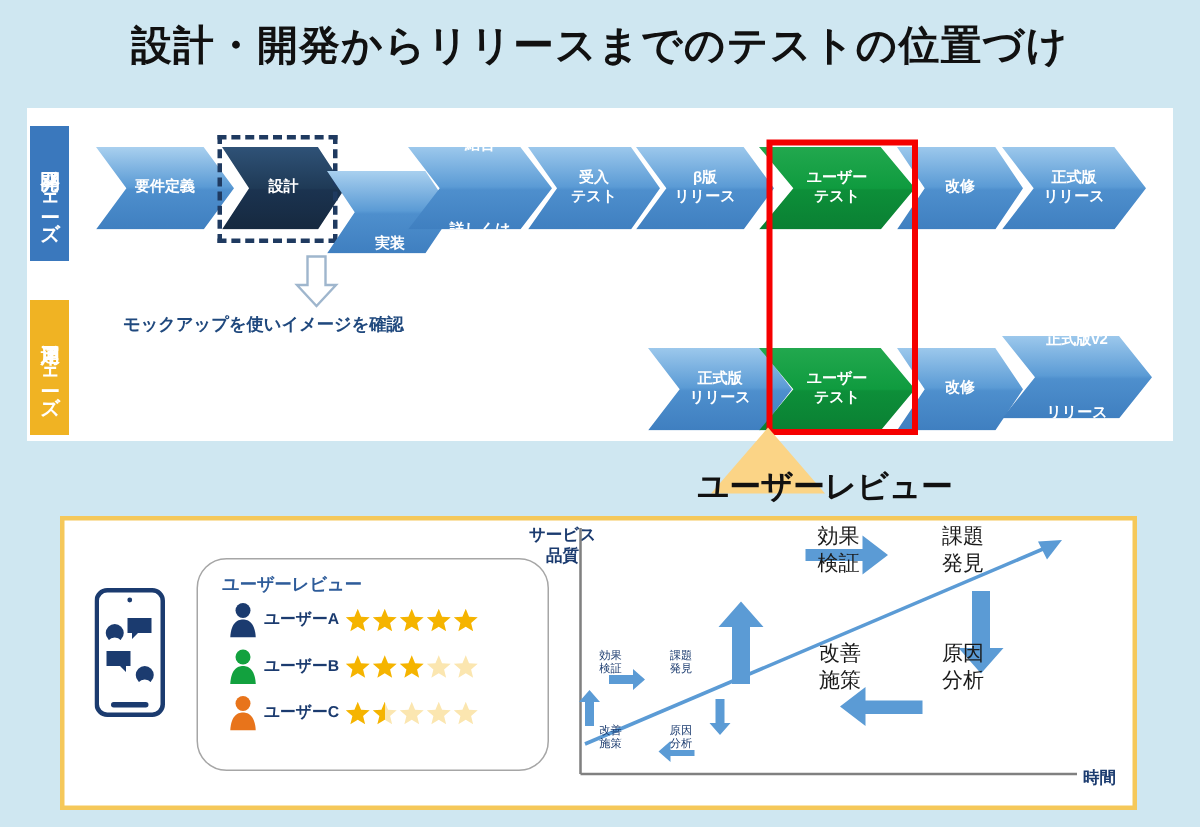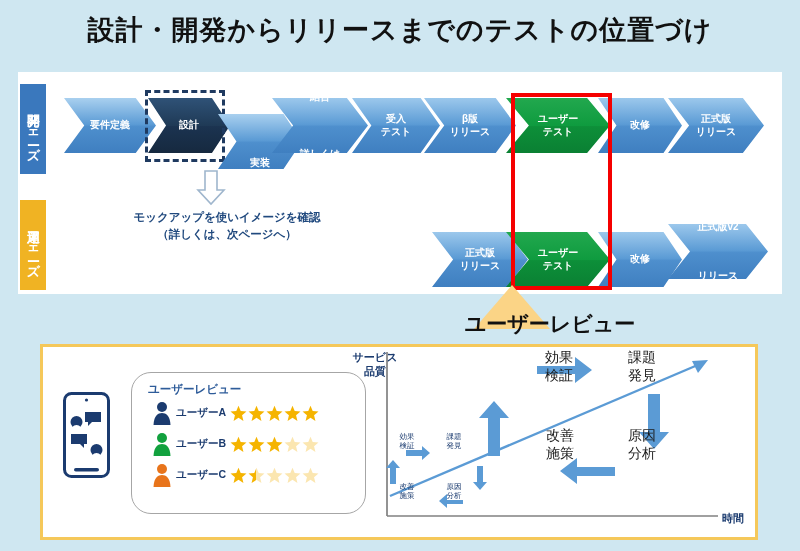--- a/index.html
+++ b/index.html
@@ -54,21 +54,21 @@
   
   .red-box{
     position:absolute;border:4px solid #f50000;
     box-sizing:border-box;
   }
 
   
   .down-arrow{position:absolute;left:196px;top:170px;width:30px;height:36px;}
 
   .note{
-    position:absolute;left:82px;top:209px;width:290px;text-align:center;
+    position:absolute;left:82px;top:209px;width:290px;
     color:#20497e;font-size:11.5px;font-weight:bold;line-height:1.5;
   }
 
   
   .tri-pointer{
     position:absolute;left:474px;top:285px;width:0;height:0;
     border-left:38px solid transparent;border-right:38px solid transparent;
     border-bottom:44px solid #fbd486;
   }
   
@@ -168,21 +168,20 @@
   <span>リリース</span>
 </div>
 
 <div class="red-box" style="left:511px;top:93px;width:101px;height:197px;"></div>
 
 <svg class="down-arrow" viewBox="0 0 30 36">
   <polygon points="9,1 21,1 21,20 28,20 15,34 2,20 9,20" fill="#ffffff" stroke="#9fb6cd" stroke-width="1.6"></polygon>
 </svg>
 <div class="note">
   <div>モックアップを使いイメージを確認</div>
-  <div>（詳しくは、次ページへ）</div>
 </div>
 
 <div class="tri-pointer"></div>
 <div class="section-head">ユーザーレビュー</div>
 
 <div class="panel-bottom"></div>
 
 <svg class="phone" viewBox="0 0 47 86">
   <rect x="1.5" y="1.5" width="44" height="83" rx="7" ry="7" fill="#fff" stroke="#1b3b6f" stroke-width="3"></rect>
   <circle cx="23.5" cy="8" r="1.6" fill="#1b3b6f"></circle>

